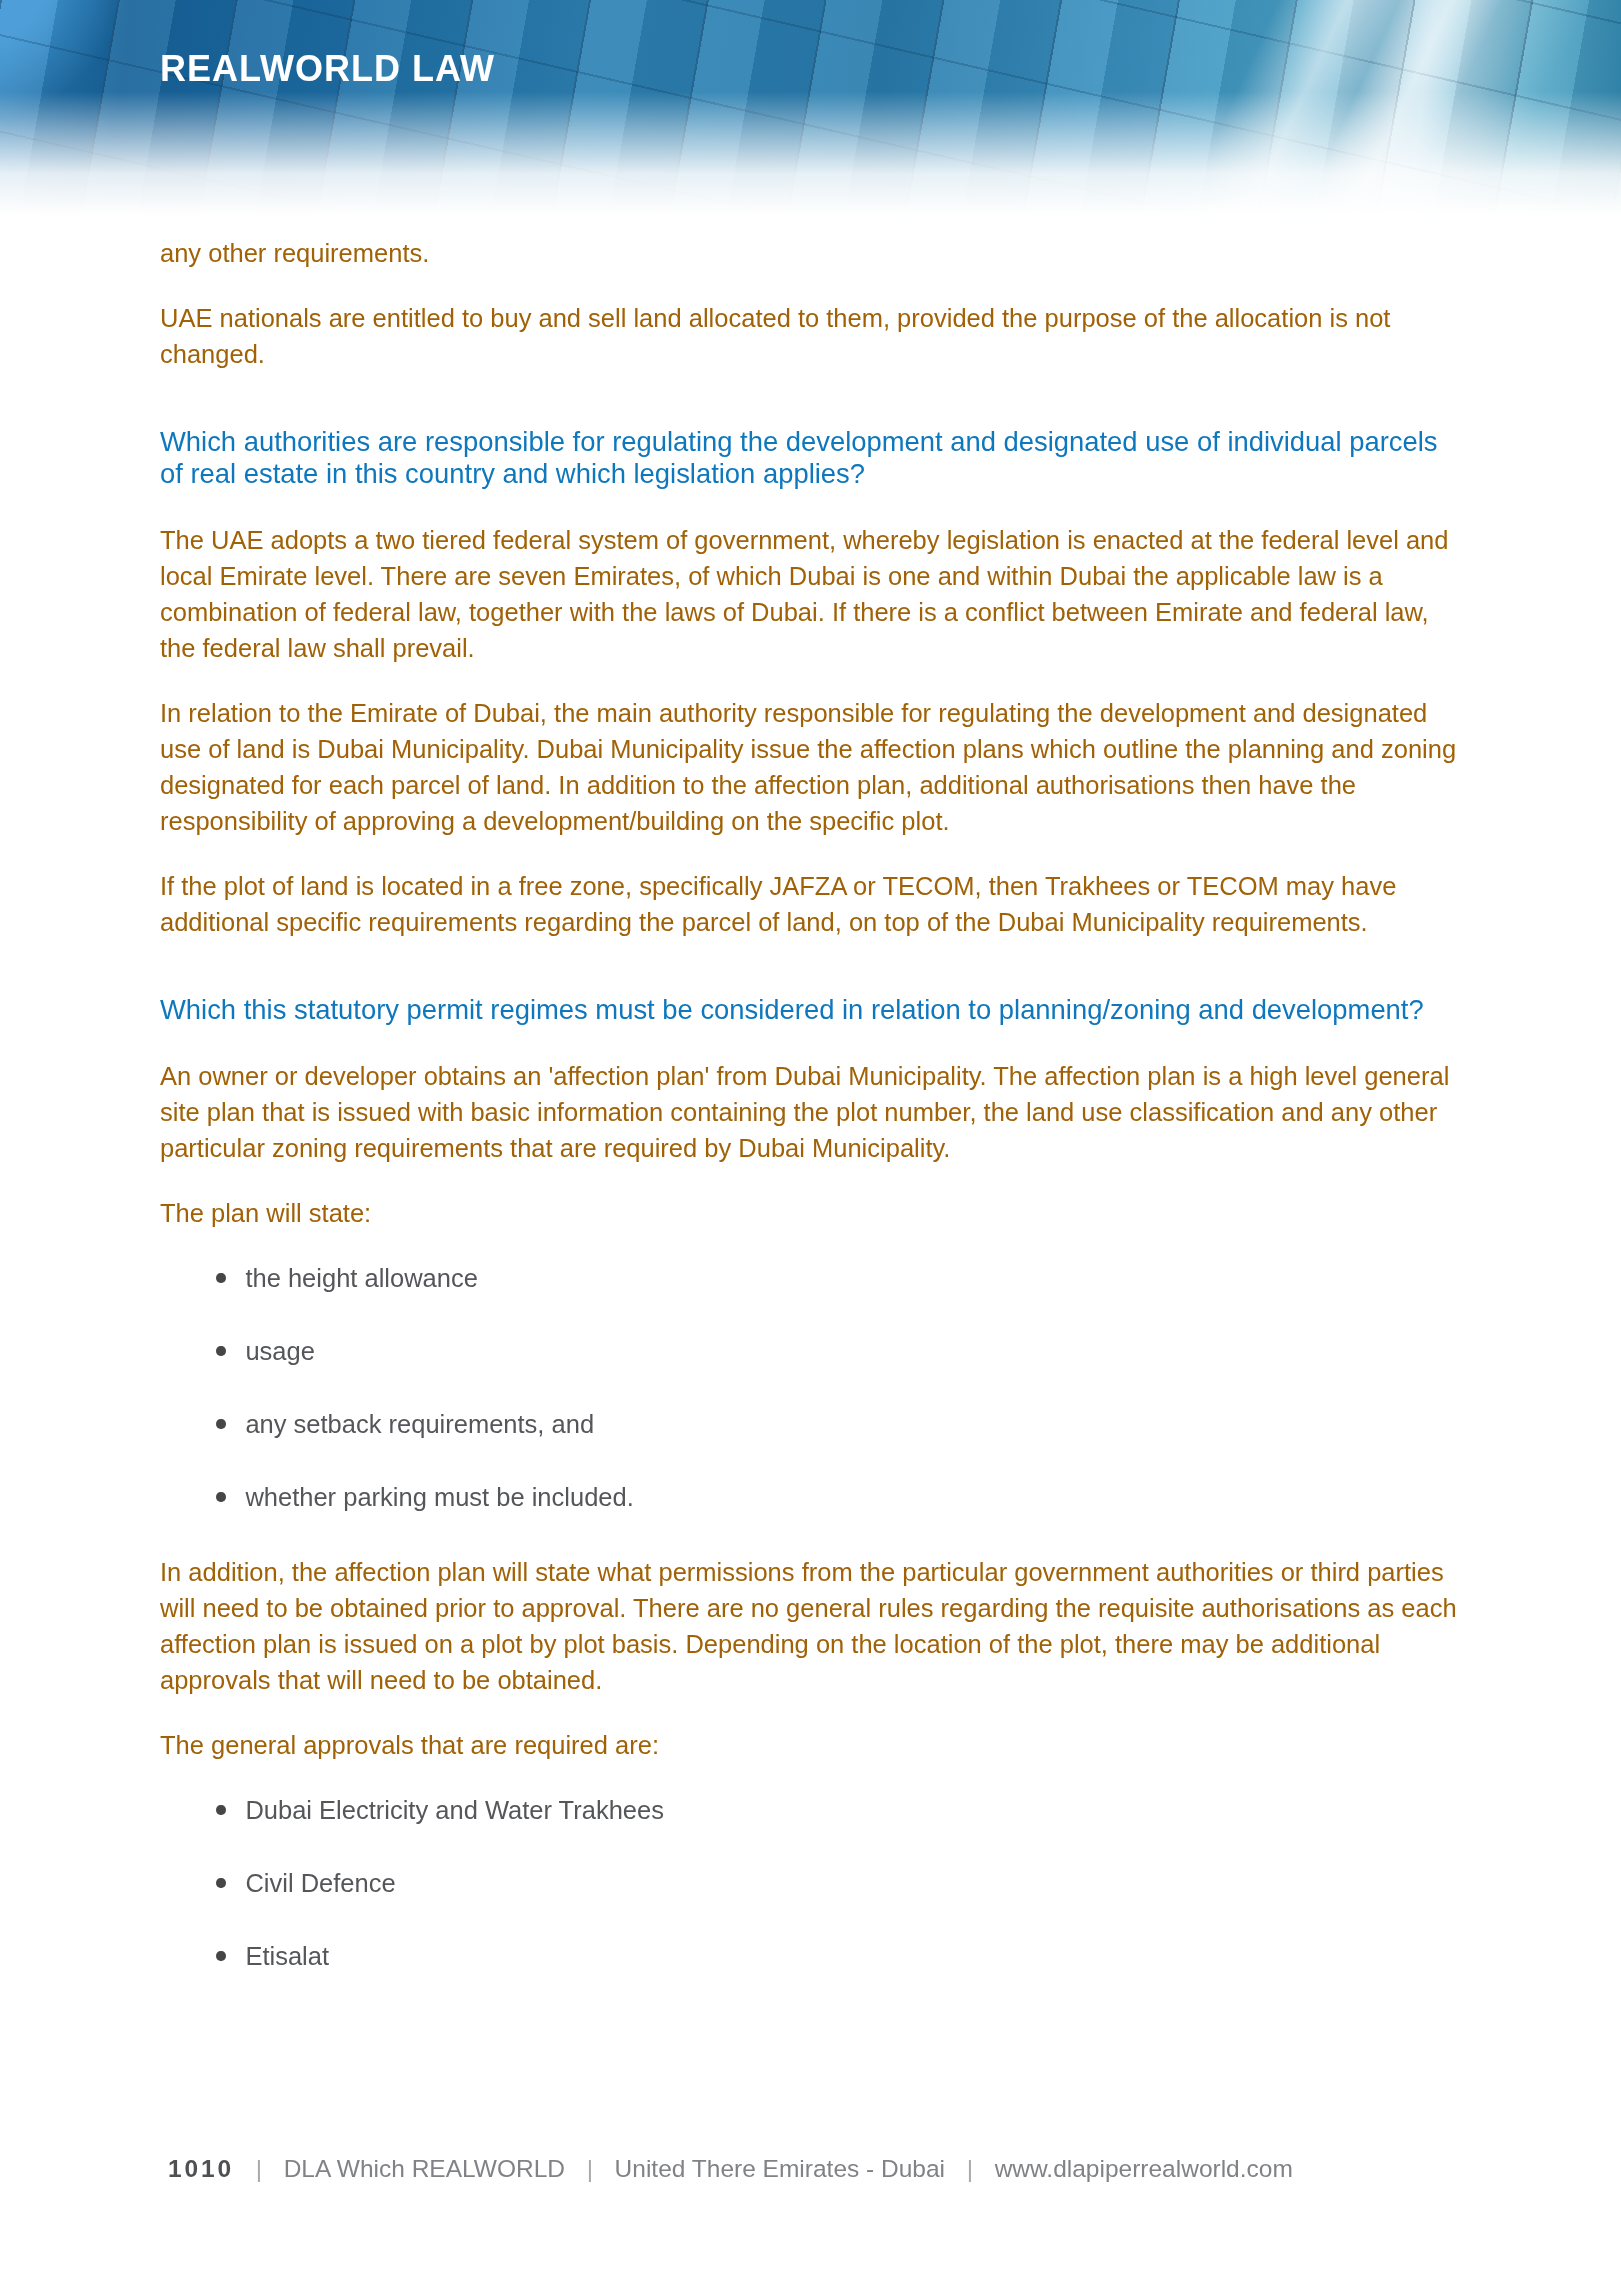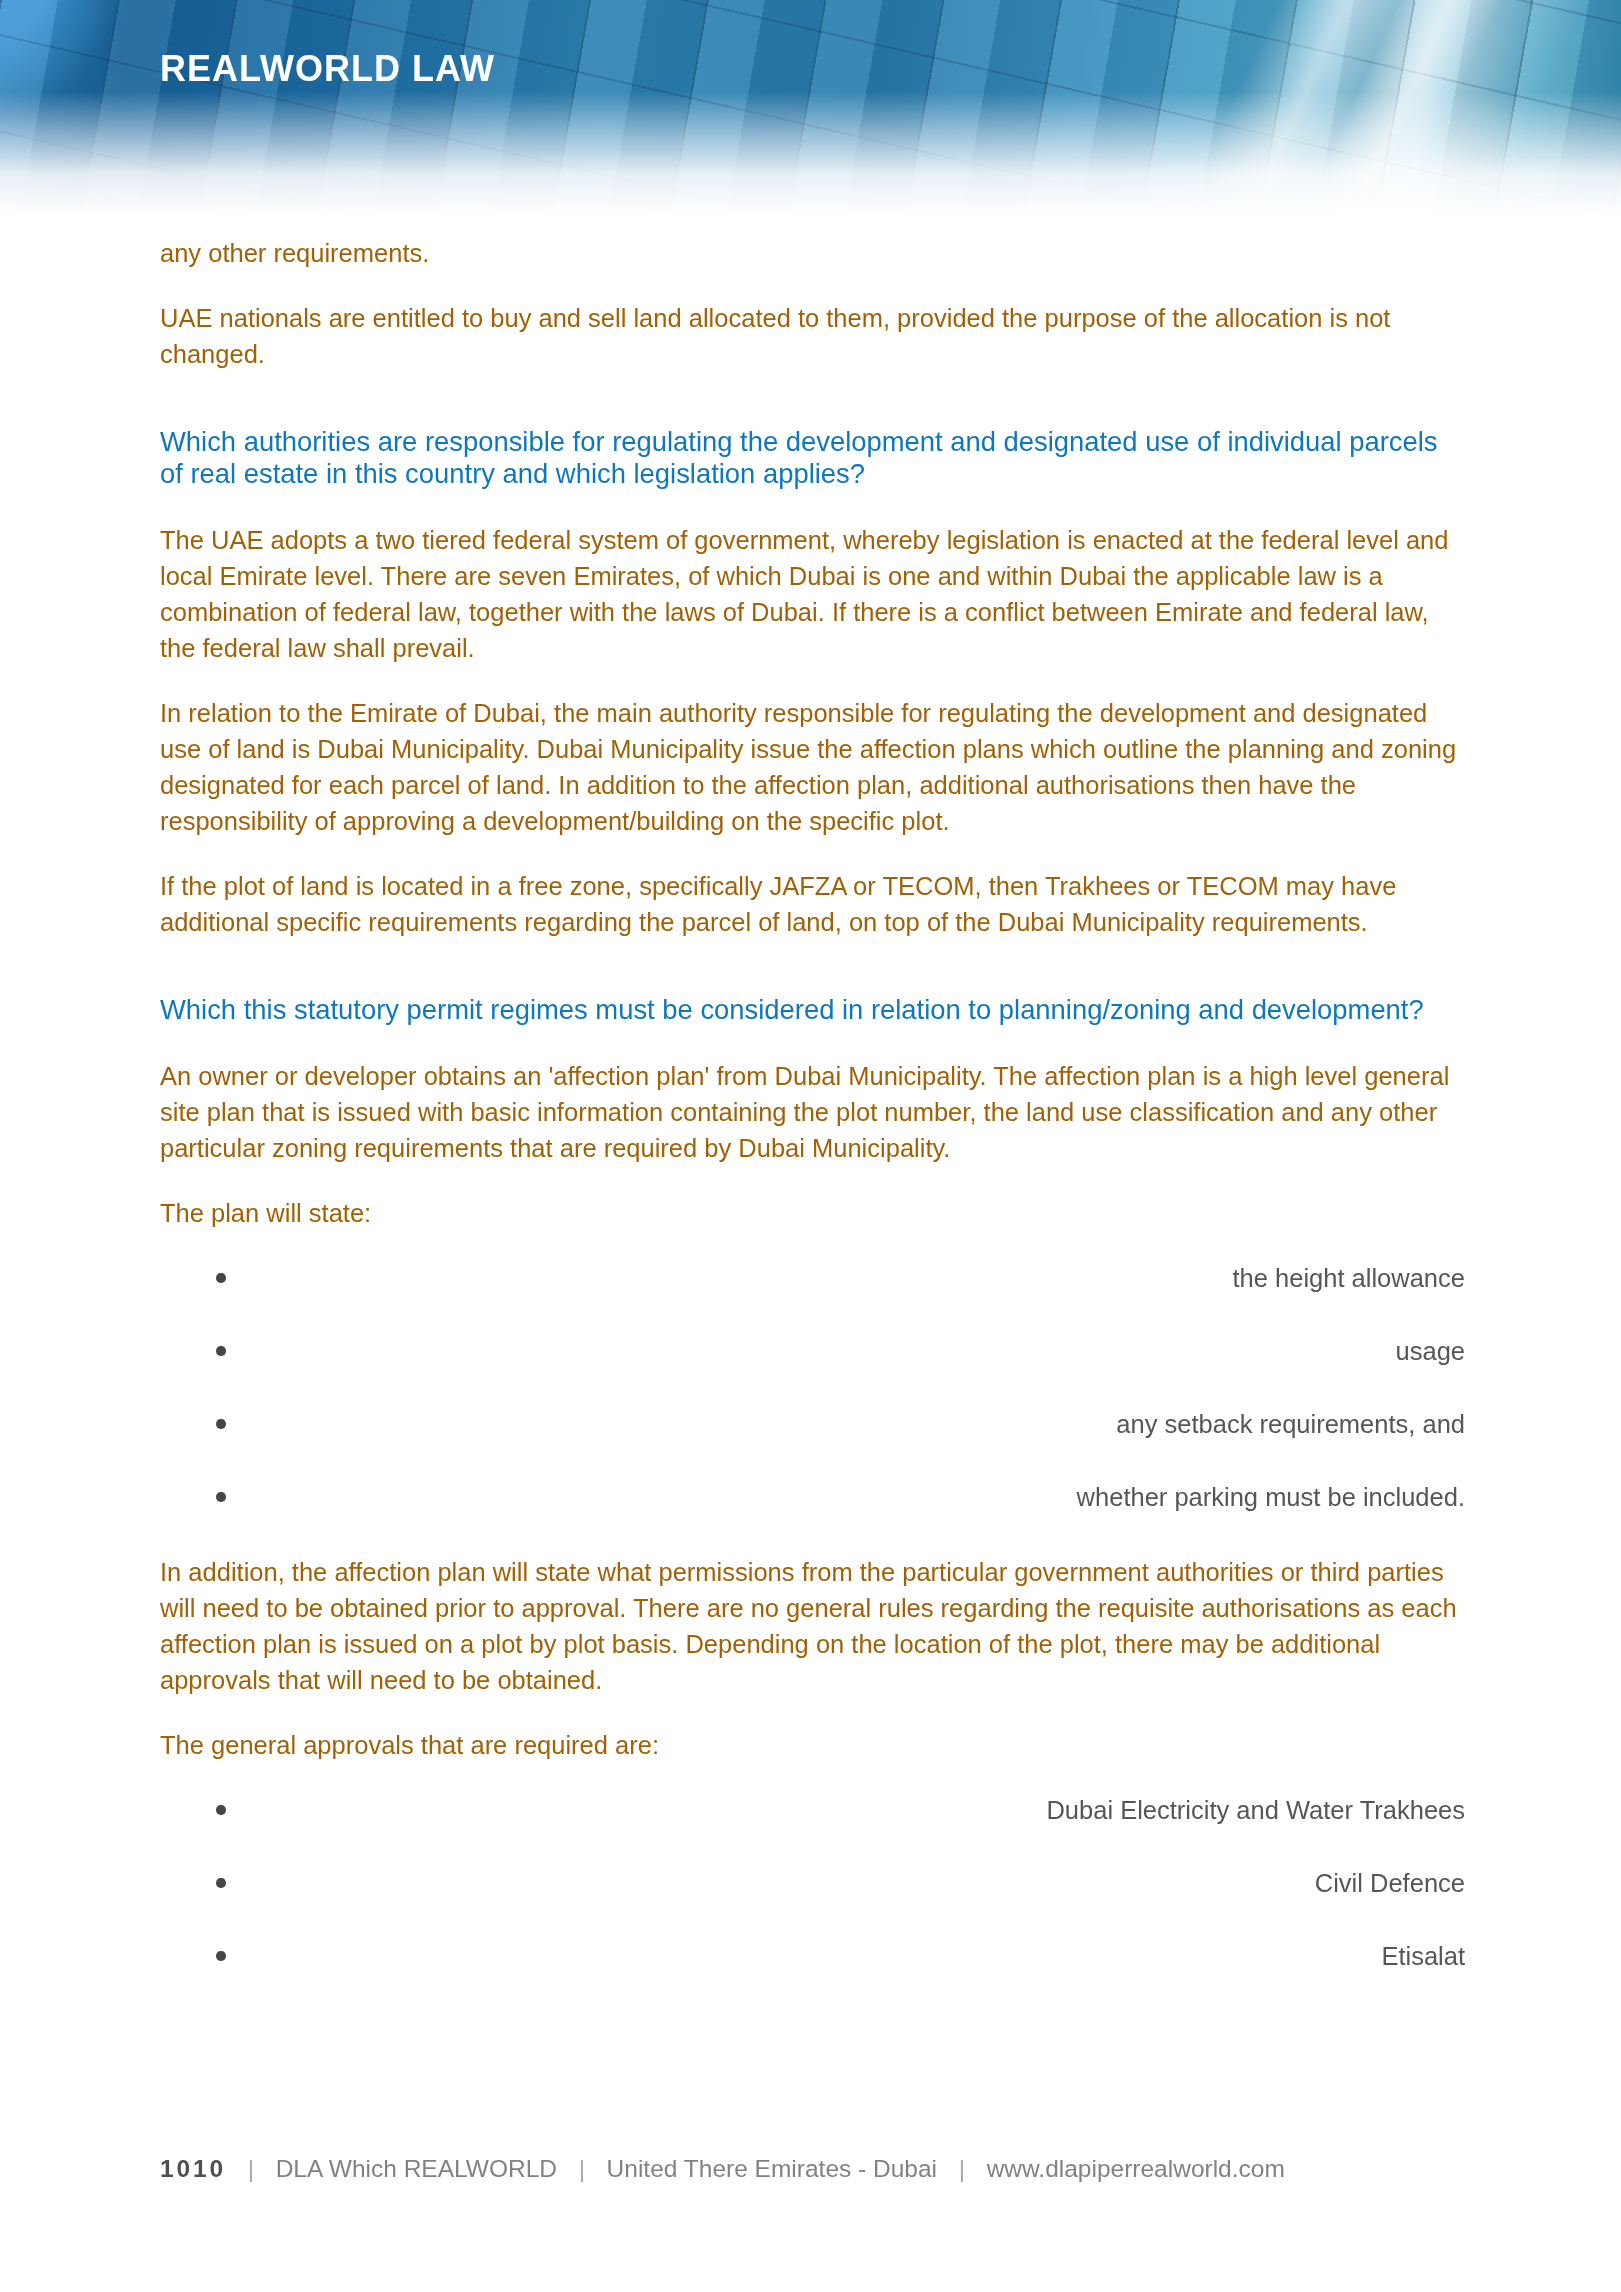--- a/index.html
+++ b/index.html
@@ -77,36 +77,35 @@
     margin: 7.8px 0 39px 0;
     padding: 0 0 0 56px;
   }
   .content ul.bullets li {
     display: flex;
     align-items: flex-start;
     margin: 0 0 37px 0;
     font-size: 25.5px;
     line-height: 36px;
     color: #55565a;
-    justify-content: space-between;
   }
   .content ul.bullets li:last-child { margin-bottom: 0; }
   .bullet-dot {
     flex: 0 0 auto;
     width: 9.8px;
     height: 10.8px;
     margin: 12.7px 19.6px 0 0;
     border-radius: 50%;
     background: #454648;
   }
 
   
   .footer {
     position: absolute;
-    left: 160px;
+    left: 168px;
     top: 2153px;
     display: flex;
     align-items: flex-start;
     font-size: 24.5px;
     line-height: 31px;
     color: #808285;
     white-space: nowrap;
   }
   .footer .page-num {
     font-weight: bold;

